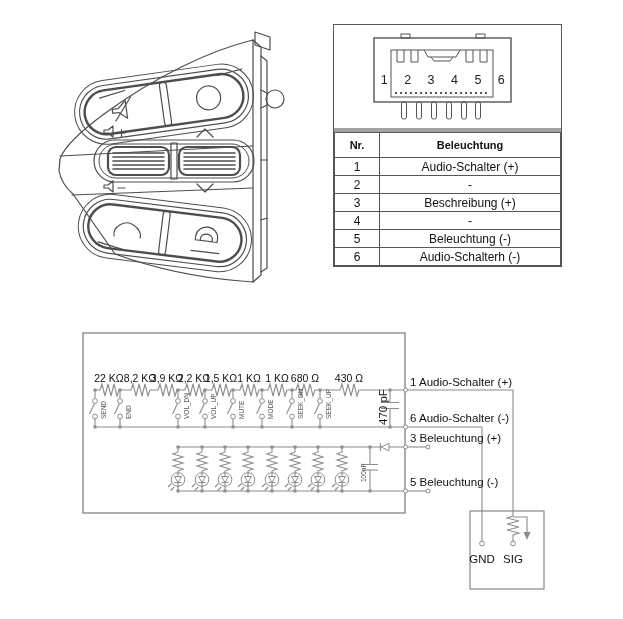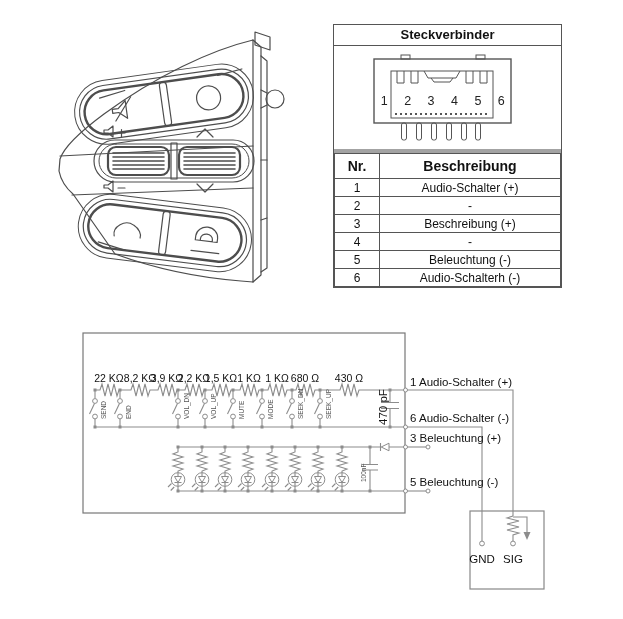--- a/index.html
+++ b/index.html
@@ -10,21 +10,21 @@
   .schem{left:0px;top:315px;width:623px;height:304px;}
 
   
   .connector-panel{position:absolute;left:333px;top:24px;width:227px;border:1px solid #555;background:#fff;}
   .panel-title{height:20px;line-height:20px;text-align:center;font-weight:bold;font-size:13px;
                border-bottom:1px solid #555;}
   .connector-art{position:relative;height:103px;border-bottom:4px solid #a3a3a3;}
   .connector-art svg{left:0;top:0;width:227px;height:103px;}
   table.pin-table{width:100%;border-collapse:collapse;table-layout:fixed;}
   table.pin-table th,table.pin-table td{border:1px solid #555;text-align:center;padding:0;}
-  table.pin-table th{height:24px;font-size:14px;font-weight:bold;}
+  table.pin-table th{height:24px;font-size:11px;font-weight:bold;}
   table.pin-table td{height:17px;font-size:12px;}
   col.c-nr{width:45px;}
 
   
   .slbl{font-size:11.5px;fill:#111;}
   .rlbl{font-size:10.5px;fill:#111;text-anchor:middle;}
   .swlbl{font-size:6.5px;fill:#555;}
   .caplbl{font-size:11.5px;fill:#111;}
   .caplbl2{font-size:6.5px;fill:#555;}
   .tlbl{font-size:11.5px;fill:#111;text-anchor:middle;}
@@ -95,21 +95,20 @@
         <rect x="146" y="191" width="7" height="44" rx="3.5"></rect>
         <path d="M100,222 c-3,-9 9,-18 18,-13 6,3 9,8 8,12"></path>
         <path d="M85,230 L113,235"></path>
         <path d="M181,216 v-4 a11,10 0 0 1 22,0 v4 Z M186,216 v-2 a6,5 0 0 1 12,0 v2"></path>
         <path d="M178,227 H206"></path>
       </g>
     </g>
   </svg>
 
   <div class="connector-panel">
-    <div class="panel-title">Steckverbinder</div>
 
     <div class="connector-art">
       <svg viewBox="0 0 227 103">
         <g stroke="#555" fill="none" stroke-width="1.4" stroke-linejoin="miter">
           <rect x="40" y="13" width="137" height="64"></rect>
           <rect x="67" y="9" width="9" height="4" stroke-width="1"></rect>
           <rect x="142" y="9" width="9" height="4" stroke-width="1"></rect>
           <rect x="57" y="25" width="102" height="47" stroke-width="1"></rect>
           <path stroke-width="1" d="M63,25 V37 H70 V25 M77,25 V37 H84 V25"></path>
           <path stroke-width="1" d="M132,25 V37 H139 V25 M146,25 V37 H153 V25"></path>
@@ -130,21 +129,21 @@
     </div>
 
     <table class="pin-table">
       <colgroup>
           <col class="c-nr">
           <col>
         </colgroup>
       <tbody>
           <tr>
         <th>Nr.</th>
-        <th>Beschreibung</th>
+        <th>Beleuchtung</th>
       </tr>
       <tr>
         <td>1</td>
         <td>Audio-Schalter (+)</td>
       </tr>
       <tr>
         <td>2</td>
         <td>-</td>
       </tr>
       <tr>

